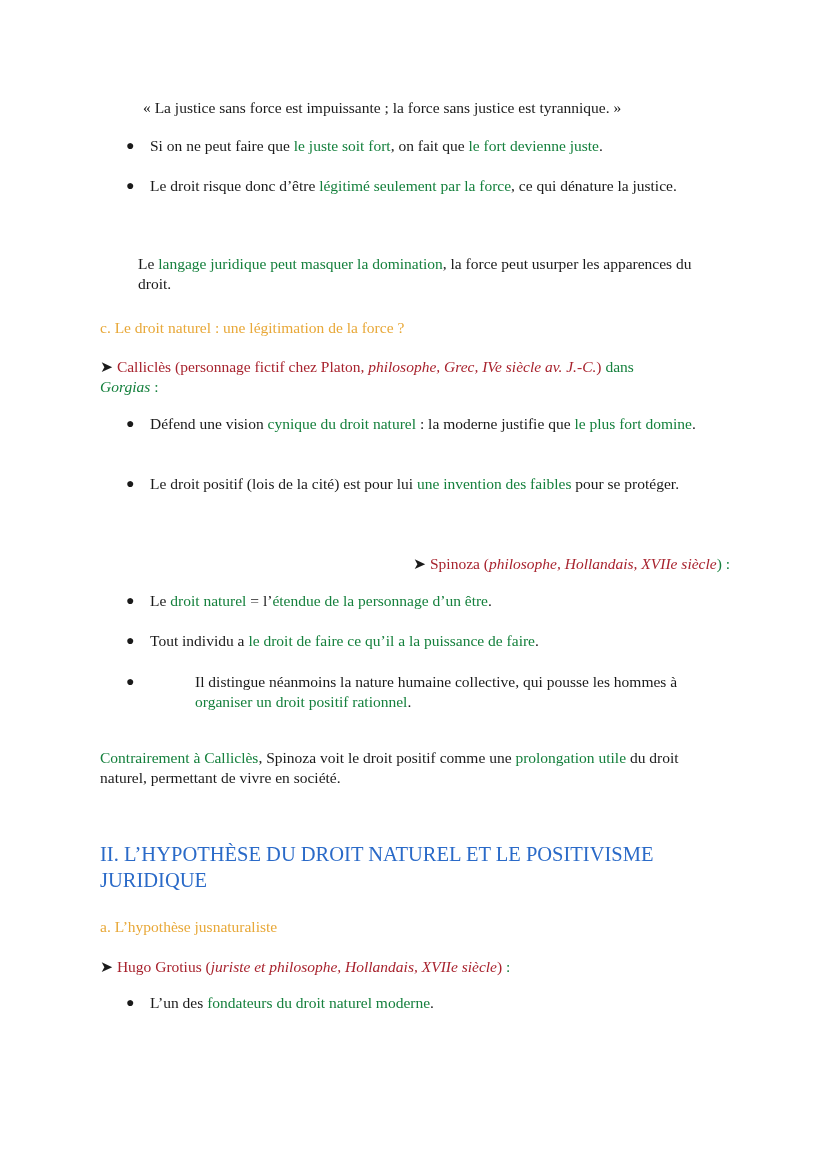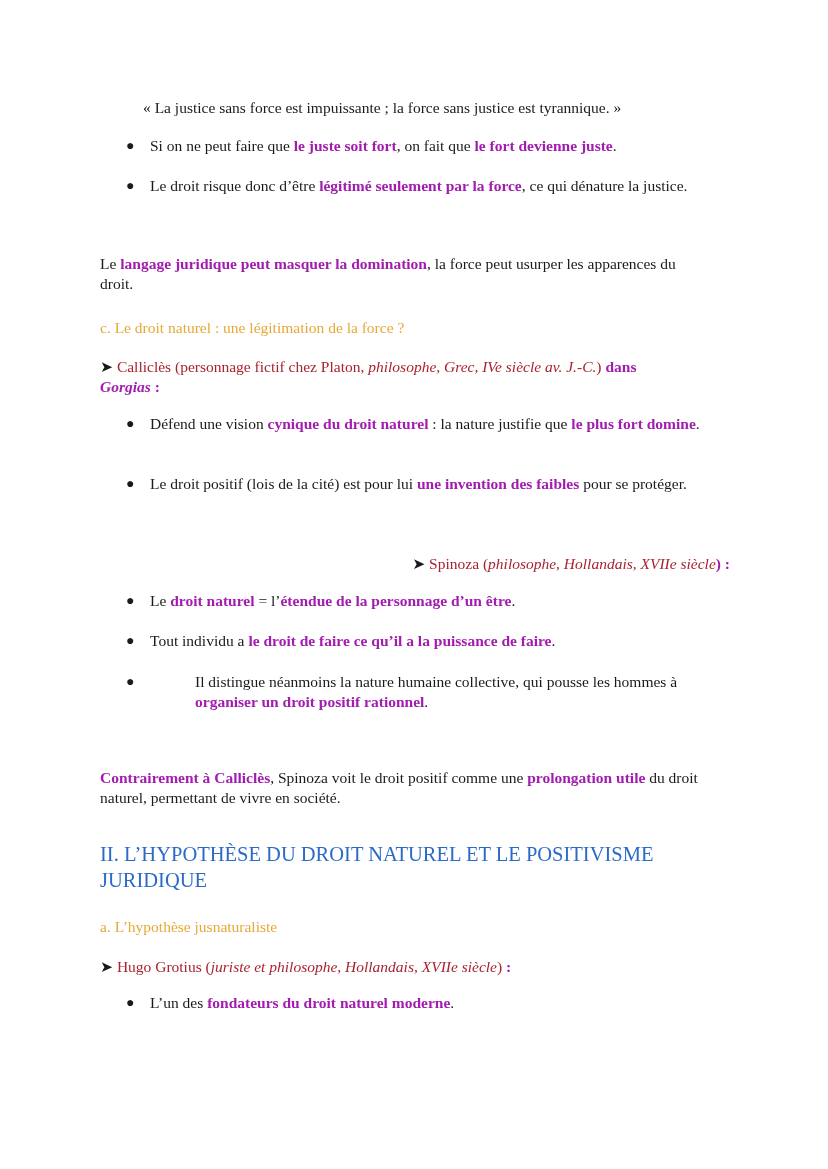--- a/index.html
+++ b/index.html
@@ -8,49 +8,49 @@
   .page { position: absolute; left: 0; top: 0; width: 828px; height: 1029px; }
   .block { position: absolute; line-height: 20px; }
   .quote { left: 143px; top: 98px; }
   .bullet { left: 126px; }
   .bullet .dot { position: absolute; left: 0; top: 0; font-size: 14px; }
   .bullet .txt { position: absolute; left: 24px; width: 580px; }
   .para { left: 100px; width: 630px; }
   .orange { color: #e8a838; }
   .red { color: #a8232e; }
   .blue { color: #2a6ac8; font-size: 20.5px; line-height: 26px; }
-  b { font-weight: bold; color: #a21caf; }
+  b { font-weight: normal; color: #15803d; }
   i { font-style: italic; }
 </style>
 </head>
 <body>
 
 <div class="page">
 
   <div class="block quote">« La justice sans force est impuissante ; la force sans justice est tyrannique. »</div>
 
   <div class="block bullet" style="top:136px;">
     <span class="dot">●</span>
     <div class="txt"><span>Si on ne peut faire que </span><b>le juste soit fort</b><span>, on fait que </span><b>le fort devienne juste</b><span>.</span></div>
   </div>
 
   <div class="block bullet" style="top:176px;">
     <span class="dot">●</span>
     <div class="txt" style="width:560px;"><span>Le droit risque donc d’être </span><b>légitimé seulement par la force</b><span>, ce qui dénature la justice.</span></div>
   </div>
 
-  <div class="block para" style="top:254px;width:580px;"><span>Le </span><b>langage juridique peut masquer la domination</b><span>, la force peut usurper les apparences du droit.</span></div>
+  <div class="block para" style="top:254px;width:580px;margin-left:38px;"><span>Le </span><b>langage juridique peut masquer la domination</b><span>, la force peut usurper les apparences du droit.</span></div>
 
   <div class="block para orange" style="top:318px;">c. Le droit naturel : une légitimation de la force ?</div>
 
   <div class="block para" style="top:357px;width:600px;"><span>➤</span> <span class="red">Calliclès (personnage fictif chez Platon, </span><i class="red">philosophe, Grec, IVe siècle av. J.-C.</i><span class="red">)</span><b> dans</b><br><b><i>Gorgias</i></b><b> :</b></div>
 
   <div class="block bullet" style="top:414px;">
     <span class="dot">●</span>
-    <div class="txt"><span>Défend une vision </span><b>cynique du droit naturel</b><span> : la nature justifie que </span><b>le plus fort domine</b><span>.</span></div>
+    <div class="txt"><span>Défend une vision </span><b>cynique du droit naturel</b><span> : la moderne justifie que </span><b>le plus fort domine</b><span>.</span></div>
   </div>
 
   <div class="block bullet" style="top:474px;">
     <span class="dot">●</span>
     <div class="txt" style="width:560px;"><span>Le droit positif (lois de la cité) est pour lui </span><b>une invention des faibles</b><span> pour se protéger.</span></div>
   </div>
 
   <div class="block para" style="top:554px;text-align:right;"><span>➤</span> <span class="red">Spinoza (</span><i class="red">philosophe, Hollandais, XVIIe siècle</i><b>) :</b></div>
 
   <div class="block bullet" style="top:591px;">
@@ -61,21 +61,21 @@
   <div class="block bullet" style="top:631px;">
     <span class="dot">●</span>
     <div class="txt"><span>Tout individu a </span><b>le droit de faire ce qu’il a la puissance de faire</b><span>.</span></div>
   </div>
 
   <div class="block bullet" style="top:672px;">
     <span class="dot">●</span>
     <div class="txt" style="width:540px;margin-left:45px;"><span>Il distingue néanmoins la nature humaine collective, qui pousse les hommes à </span><b>organiser un droit positif rationnel</b><span>.</span></div>
   </div>
 
-  <div class="block para" style="top:748px;width:625px;margin-top:20px;"><b>Contrairement à Calliclès</b><span>, Spinoza voit le droit positif comme une </span><b>prolongation utile</b><span> du droit naturel, permettant de vivre en société.</span></div>
+  <div class="block para" style="top:748px;width:625px;"><b>Contrairement à Calliclès</b><span>, Spinoza voit le droit positif comme une </span><b>prolongation utile</b><span> du droit naturel, permettant de vivre en société.</span></div>
 
   <div class="block para blue" style="top:841px;width:560px;">II. L’HYPOTHÈSE DU DROIT NATUREL ET LE POSITIVISME JURIDIQUE</div>
 
   <div class="block para orange" style="top:917px;">a. L’hypothèse jusnaturaliste</div>
 
   <div class="block para" style="top:957px;"><span>➤</span> <span class="red">Hugo Grotius (</span><i class="red">juriste et philosophe, Hollandais, XVIIe siècle</i><span class="red">)</span><b> :</b></div>
 
   <div class="block bullet" style="top:993px;">
     <span class="dot">●</span>
     <div class="txt"><span>L’un des </span><b>fondateurs du droit naturel moderne</b><span>.</span></div>

